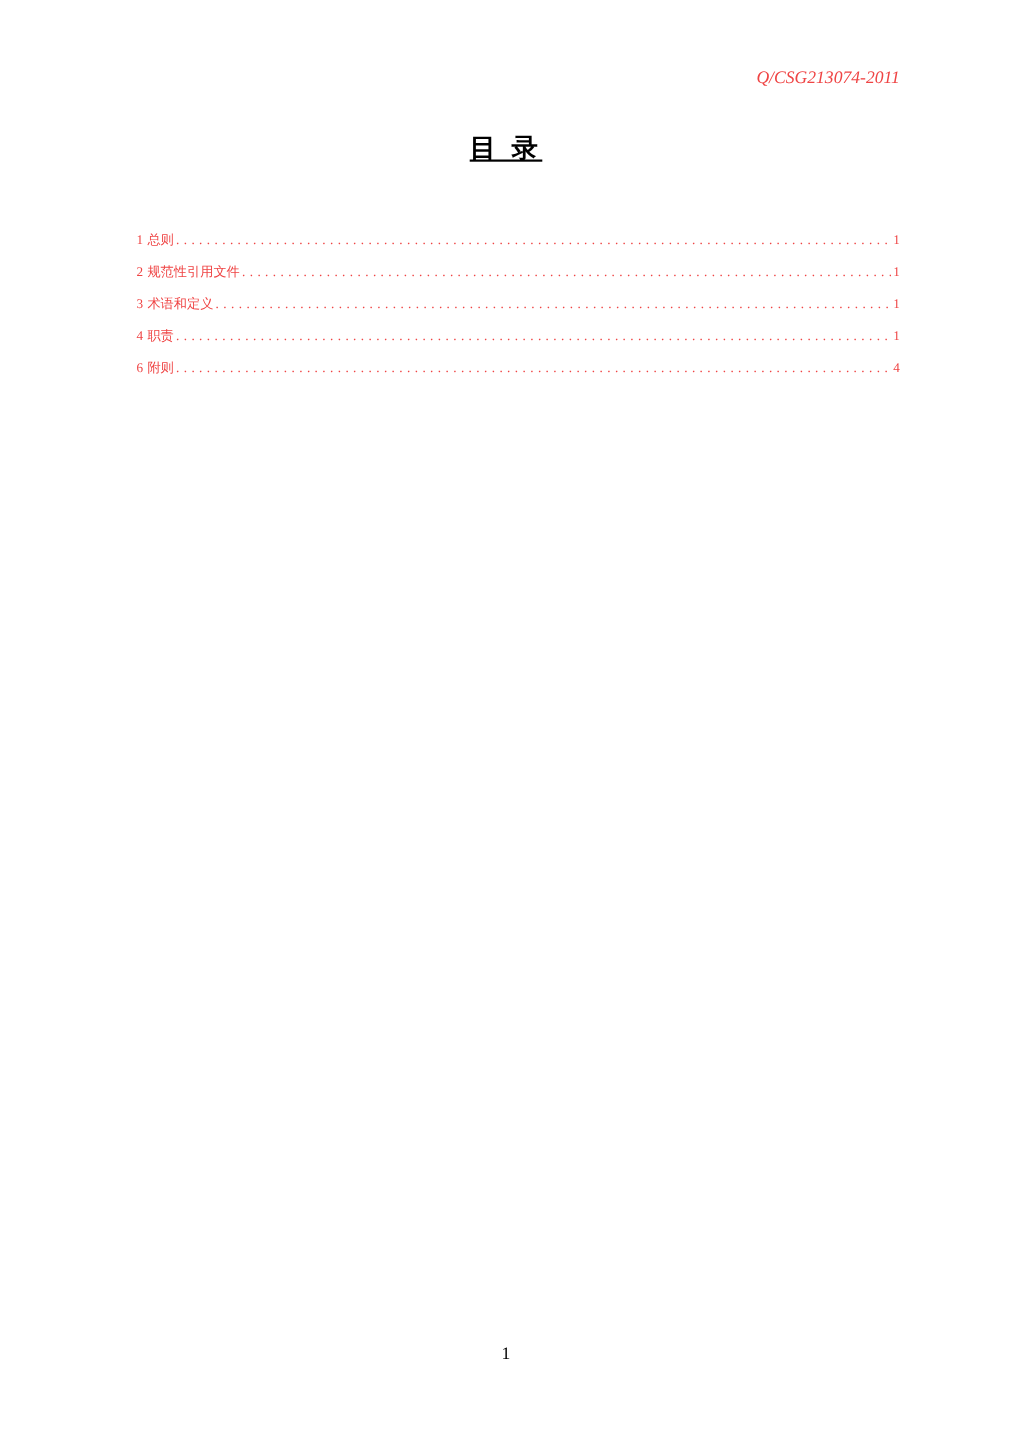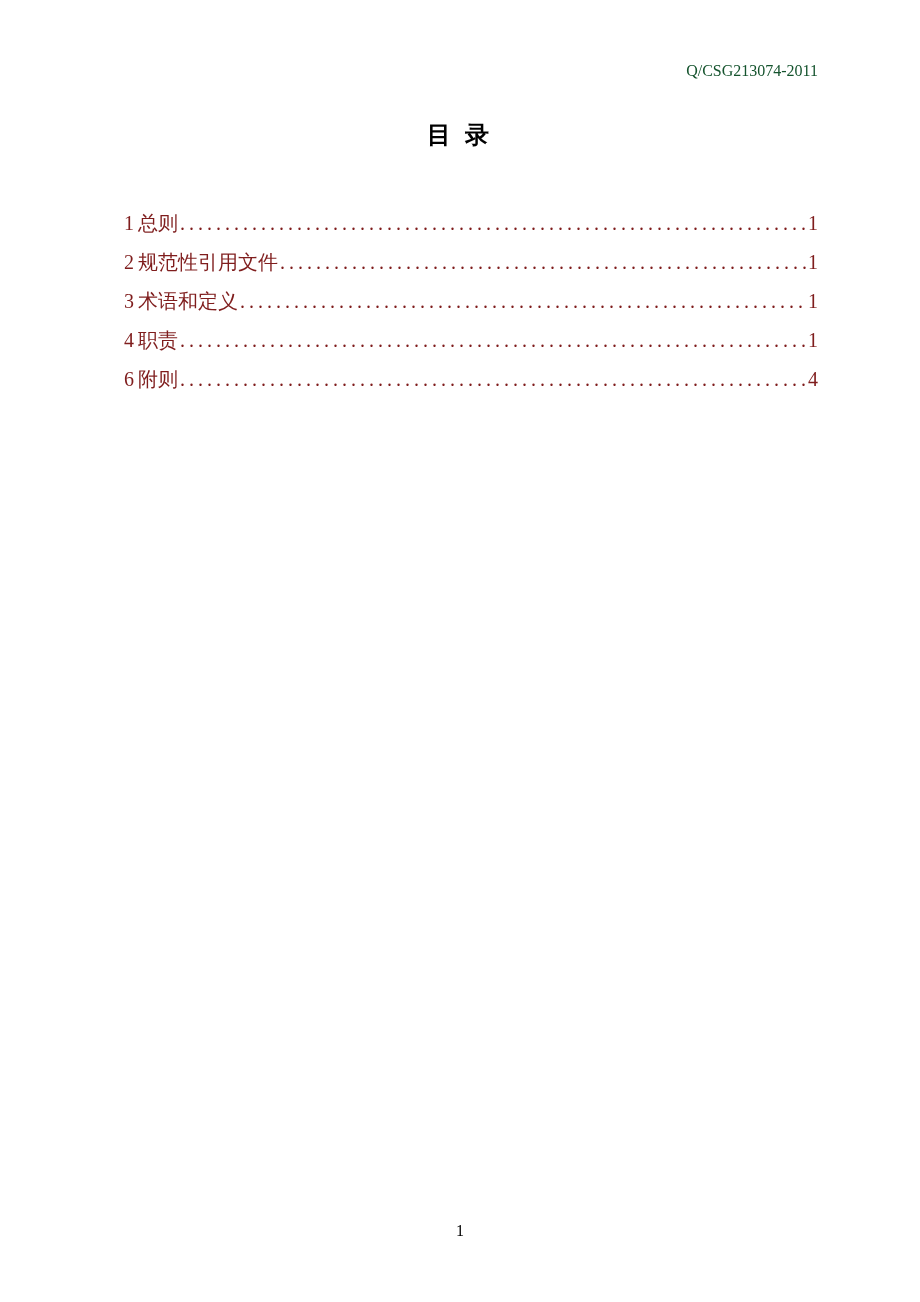--- a/index.html
+++ b/index.html
@@ -12,46 +12,48 @@
       height: 1302px;
       background: #ffffff;
       font-family: "SimSun", "宋体", serif;
       position: relative;
     }
     .header-code {
       position: absolute;
       top: 62px;
       right: 102px;
       font-size: 16px;
-      color: #14532d;
+      color: #ef4444;
       font-family: "Times New Roman", serif;
+      font-style: italic;
     }
     .title {
       position: absolute;
       top: 119px;
       left: 0;
       right: 0;
       text-align: center;
       font-size: 24px;
       font-weight: bold;
       color: #000;
       letter-spacing: 4px;
+      text-decoration: underline;
     }
     .toc {
       position: absolute;
       top: 210px;
       left: 124px;
       right: 102px;
     }
     .toc-item {
       display: flex;
       align-items: baseline;
       margin-bottom: 12px;
-      font-size: 20px;
-      color: #7f1d1d;
+      font-size: 12px;
+      color: #ef4444;
       white-space: nowrap;
     }
     .toc-label {
       flex-shrink: 0;
     }
     .toc-num {
       margin-right: 4px;
     }
     .toc-dots {
       flex: 1;

